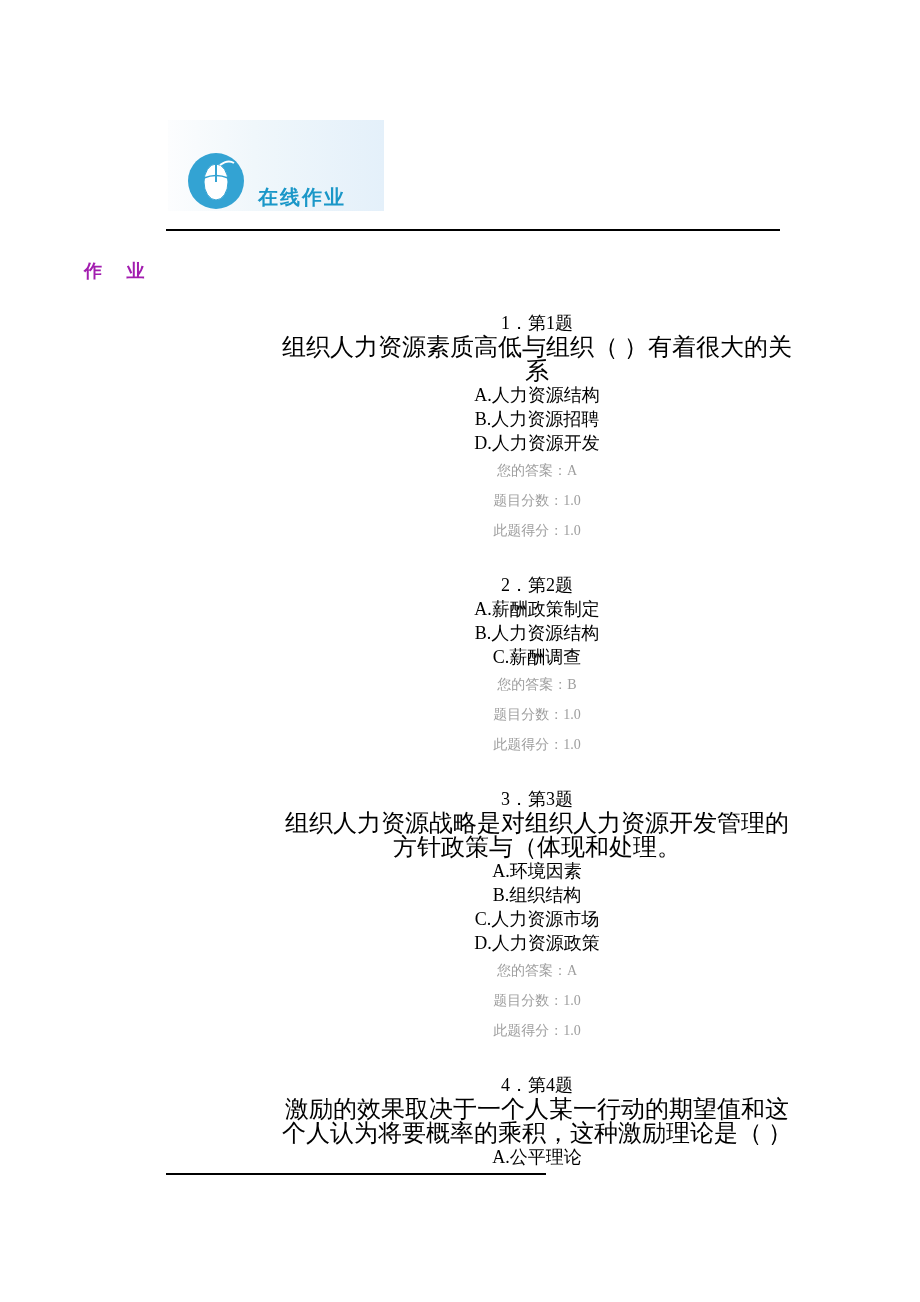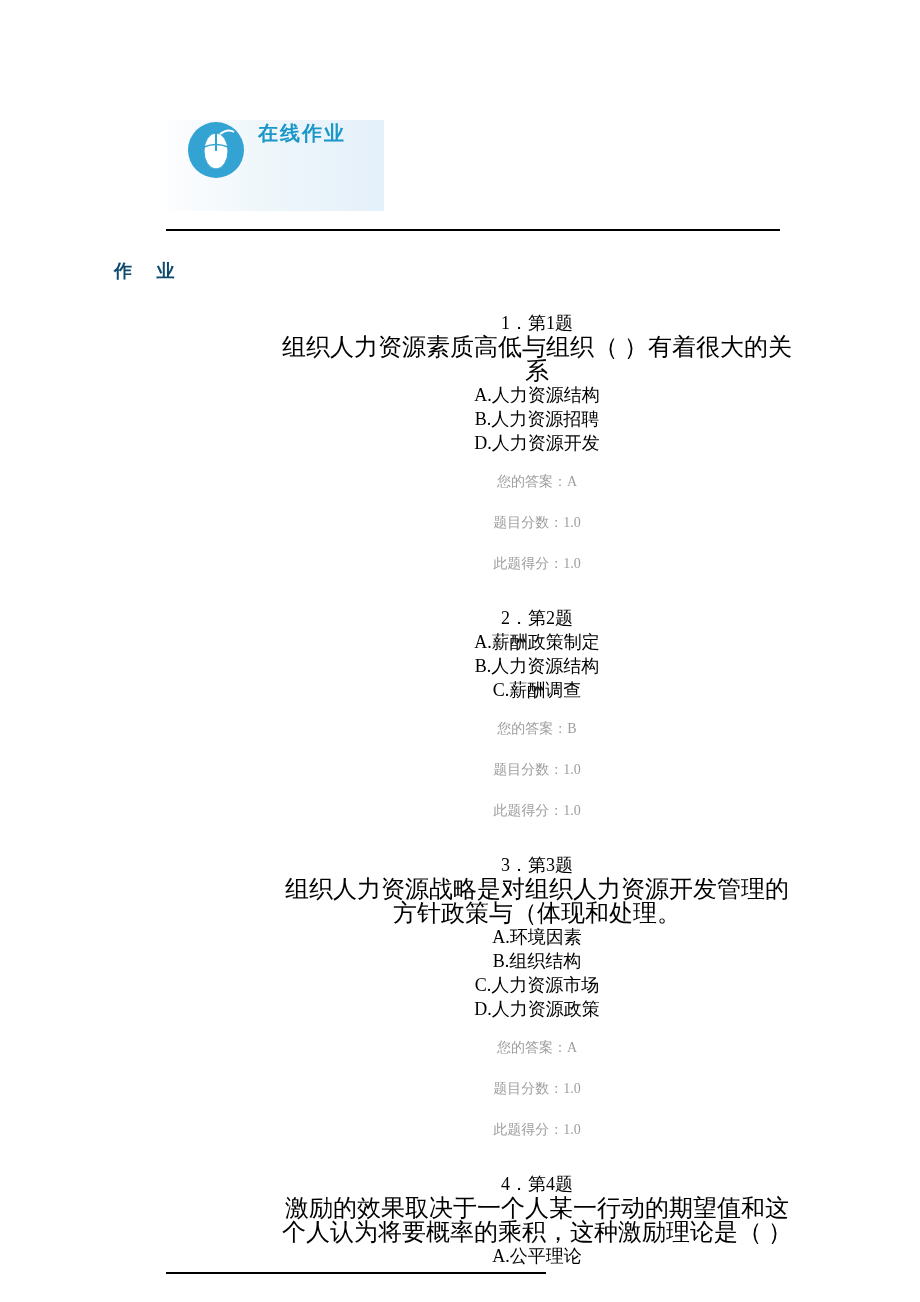--- a/index.html
+++ b/index.html
@@ -16,44 +16,44 @@
     box-sizing: border-box;
   }
   .header {
     width: 216px;
     height: 91px;
     background: linear-gradient(to left, #e4f0fa 0%, #f0f7fb 60%, #fcfdfe 100%);
     margin-left: 168px;
     margin-top: 120px;
     position: relative;
     display: flex;
-    align-items: flex-start;
+    align-items: flex-end;
   }
   .mouse-icon {
     width: 60px;
     height: 60px;
     margin-left: 18px;
   }
   .header-title {
     font-family: "SimSun", "宋体", serif;
     font-size: 20px;
     color: #1a97c8;
     font-weight: bold;
     margin-left: 12px;
     letter-spacing: 2px;
   }
   .divider {
     border-top: 2px solid #000;
     margin: 18px 140px 0 166px;
   }
   .section-label {
-    color: #0c4a6e;
+    color: #a21caf;
     font-size: 18px;
     letter-spacing: 10px;
-    margin-left: 114px;
+    margin-left: 84px;
     margin-top: 28px;
     font-family: "SimSun", "宋体", serif;
     font-weight: bold;
   }
   .questions {
     margin-left: 282px;
     margin-top: 28px;
     width: 510px;
     text-align: center;
   }
@@ -76,21 +76,21 @@
     font-family: "SimSun", "宋体", serif;
     font-size: 18px;
     color: #000;
     line-height: 24px;
   }
   .q-meta {
     font-family: "SimSun", "宋体", serif;
     font-size: 14px;
     color: #9e9e9e;
     line-height: 28px;
-    margin-top: 13px;
+    margin-top: 2px;
   }
   .bottom-divider {
     border-top: 2px solid #000;
     margin: 4px 140px 0 166px;
     width: 380px;
   }
 </style>
 </head>
 <body>
 

